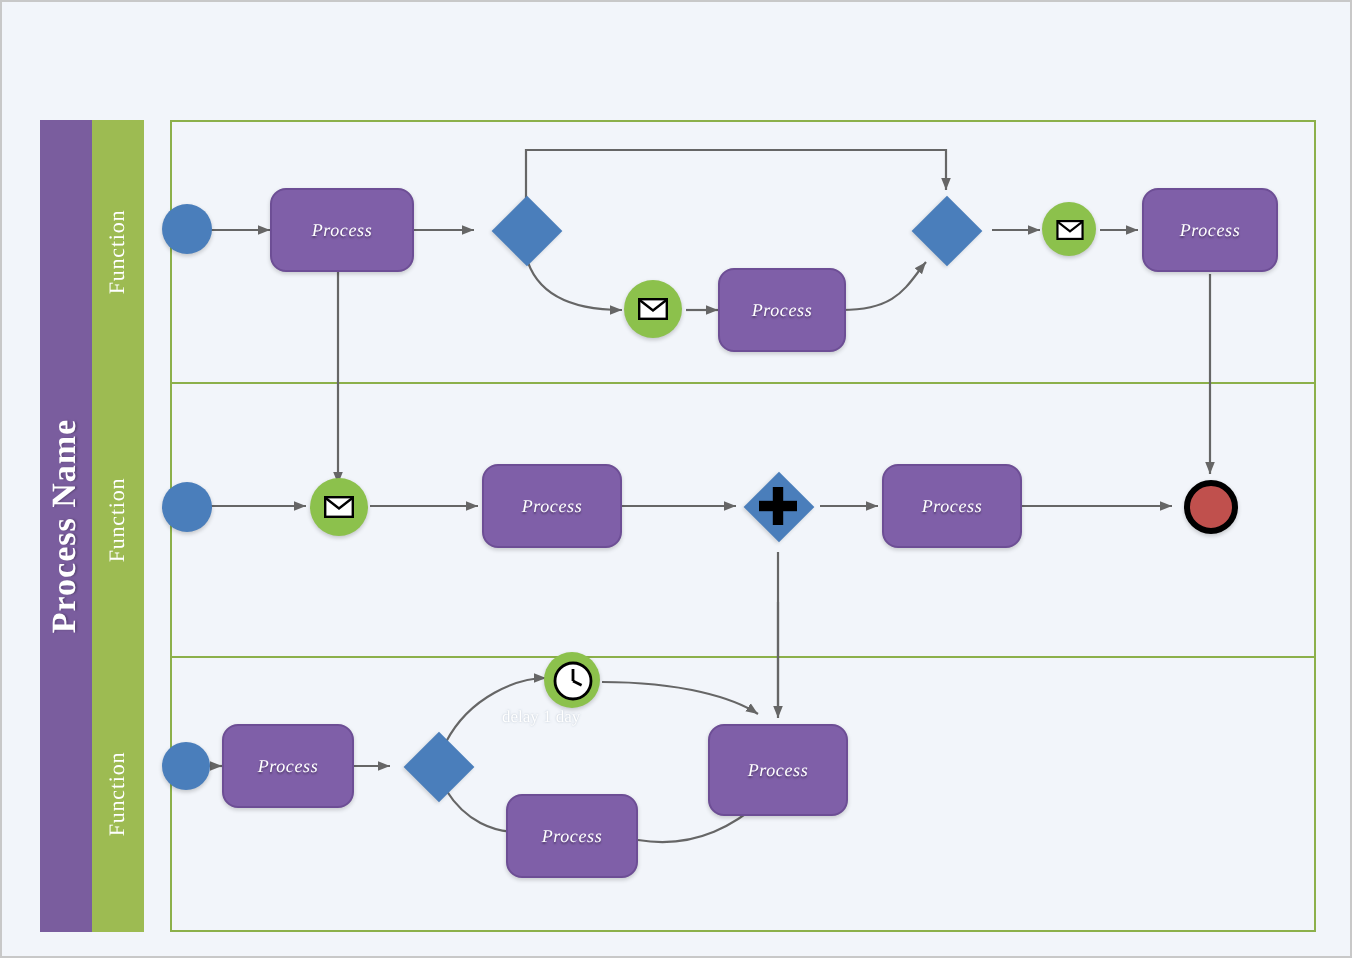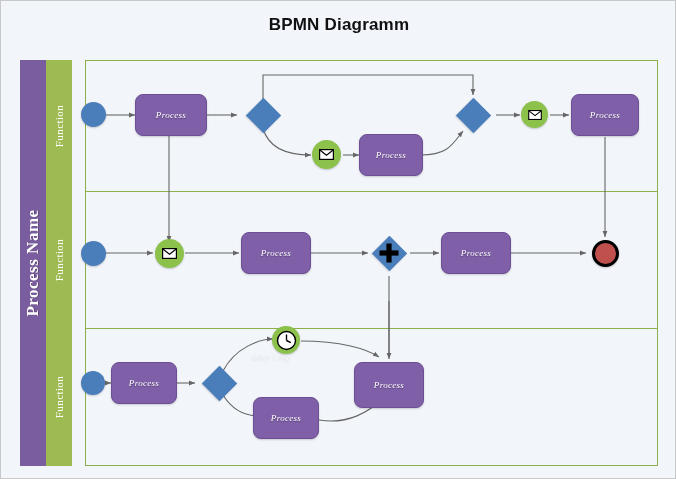--- a/index.html
+++ b/index.html
@@ -165,21 +165,20 @@
     font-size: 8.5px;
     white-space: nowrap;
     text-shadow: 0 0 1px rgba(120,140,160,0.5);
   }
 </style>
 </head>
 <body>
 
 <div id="canvas">
 
-  <div id="title">BPMN Diagramm</div>
 
   <div id="pool">
     <div class="pool-outline"></div>
 
     <div id="process-band">
       <span id="process-band-label">Process Name</span>
     </div>
 
     <div class="lane-band" style="top:0px;height:131px;">
       <span class="lane-band-label">Function</span>

